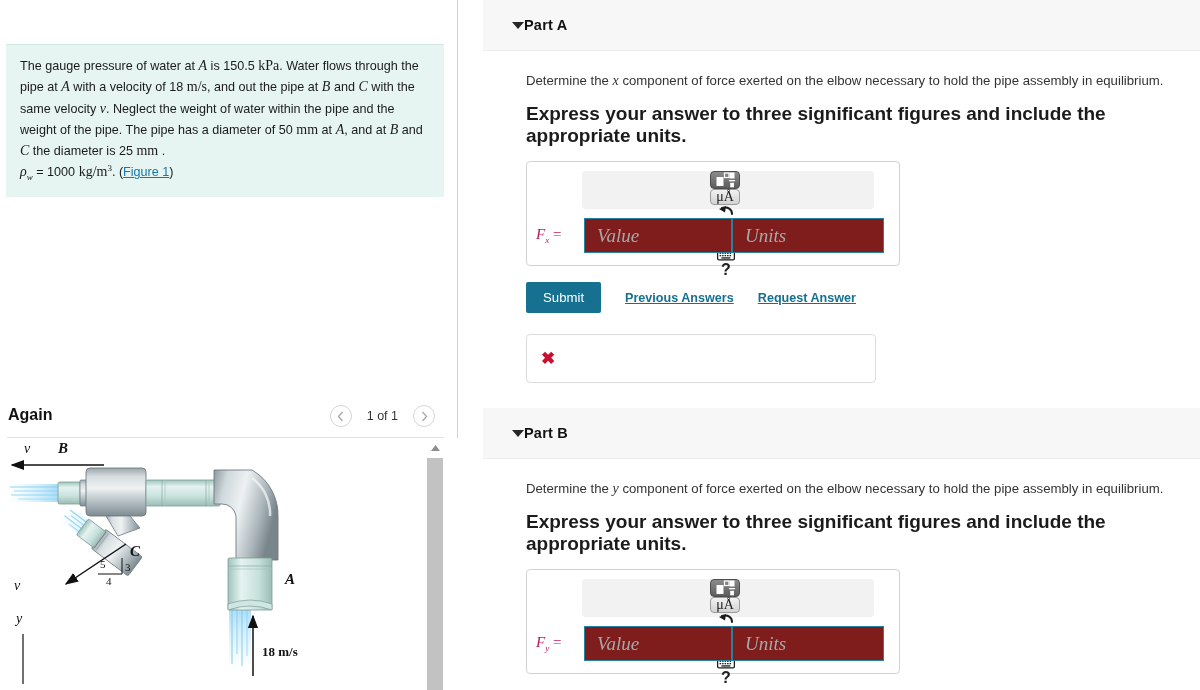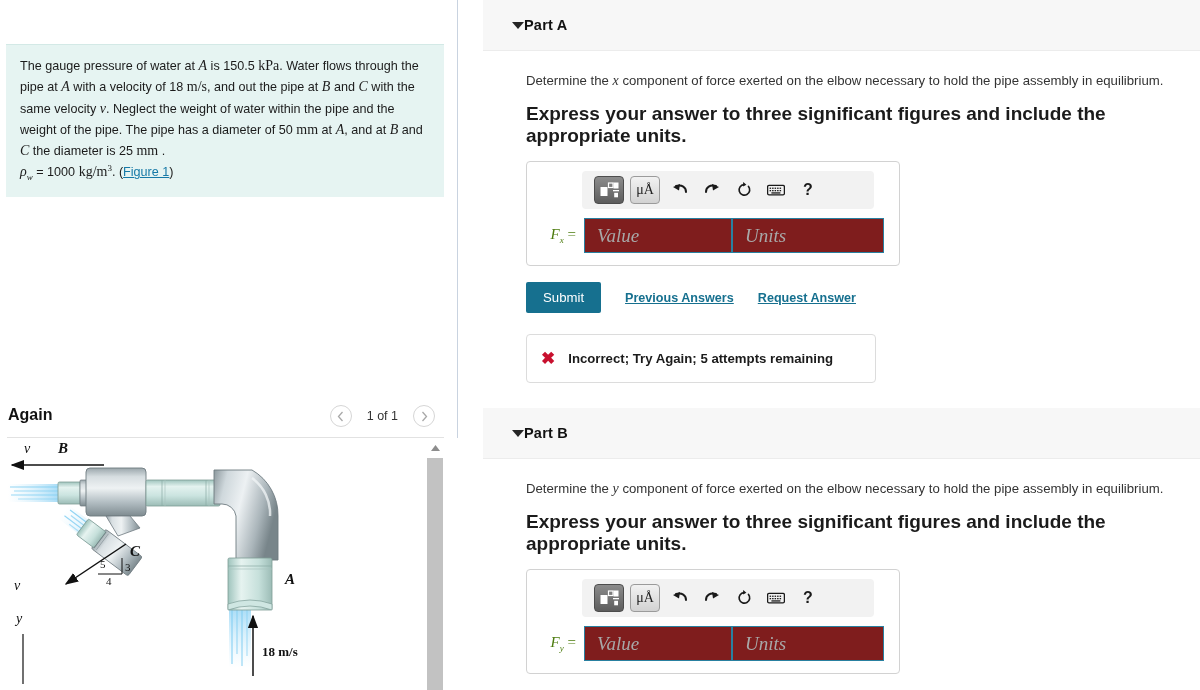--- a/index.html
+++ b/index.html
@@ -76,39 +76,39 @@
   .q-text{font-size:13.2px;color:#333;margin:0 0 14px 0;}
   .q-bold{font-size:19px;font-weight:bold;color:#1b1b1b;margin:0 0 14px 0;}
 
   .answer-box{
     border:1px solid #d2d2d2;border-radius:4px;background:#fff;
     width:374px;box-sizing:border-box;padding:9px 9px 12px 9px;
   }
   .ans-toolbar{
     background:#f2f2f2;border-radius:4px;height:38px;
     display:flex;align-items:center;padding:0 12px;gap:0px;
-    margin:0 0 0 46px;width:292px;box-sizing:border-box;
+    margin:0 0 0 46px;width:292px;box-sizing:border-box;flex-direction:column;
   }
   .tb-btn{
     width:30px;height:28px;border-radius:4px;border:1px solid #4d4d4d;
     background:linear-gradient(#8c8c8c,#5d5d5d);
     display:flex;align-items:center;justify-content:center;margin-right:6px;
     box-sizing:border-box;
   }
   .tb-btn.units{background:linear-gradient(#f2f2f2,#d2d2d2);border:1px solid #9b9b9b;}
   .tb-units-txt{font-family:"Liberation Serif",serif;font-size:14px;color:#222;line-height:1;}
   .tb-icon{
     width:28px;height:28px;display:flex;align-items:center;justify-content:center;
     color:#1a1a1a;font-size:16px;margin-right:4px;
   }
   .tb-icon.q{font-size:16px;font-weight:bold;}
   .ans-row{display:flex;align-items:center;margin-top:9px;}
   .ans-sym{
-    width:40px;text-align:right;padding-right:8px;
-    font-family:"Liberation Serif",serif;font-size:15px;color:#4d7c0f;
+    width:40px;padding-right:8px;
+    font-family:"Liberation Serif",serif;font-size:15px;color:#be185d;
   }
   .fld{
     height:35px;border:1px solid #2980a0;background:#7f1d1d;
     display:flex;align-items:center;padding-left:12px;box-sizing:border-box;
     font-family:"Liberation Serif",serif;font-style:italic;font-size:19px;color:#a8a8a8;
   }
   .fld.value{width:148px;}
   .fld.units{width:152px;}
 
   .actions{display:flex;align-items:center;margin-top:16px;}
@@ -391,21 +391,20 @@
         </div>
 
         <div class="actions">
           <button class="submit-btn">Submit</button>
           <a class="act-link" href="#">Previous Answers</a>
           <a class="act-link" href="#">Request Answer</a>
         </div>
 
         <div class="feedback">
           <span class="x-icon">✖</span>
-          <span class="feedback-txt">Incorrect; Try Again; 5 attempts remaining</span>
         </div>
       </div>
     </div>
 
     <div style="margin-top:25px;">
       <div class="part-header">
         <div class="caret"></div>
         <div class="part-label">Part B</div>
       </div>
       <div class="part-body">

